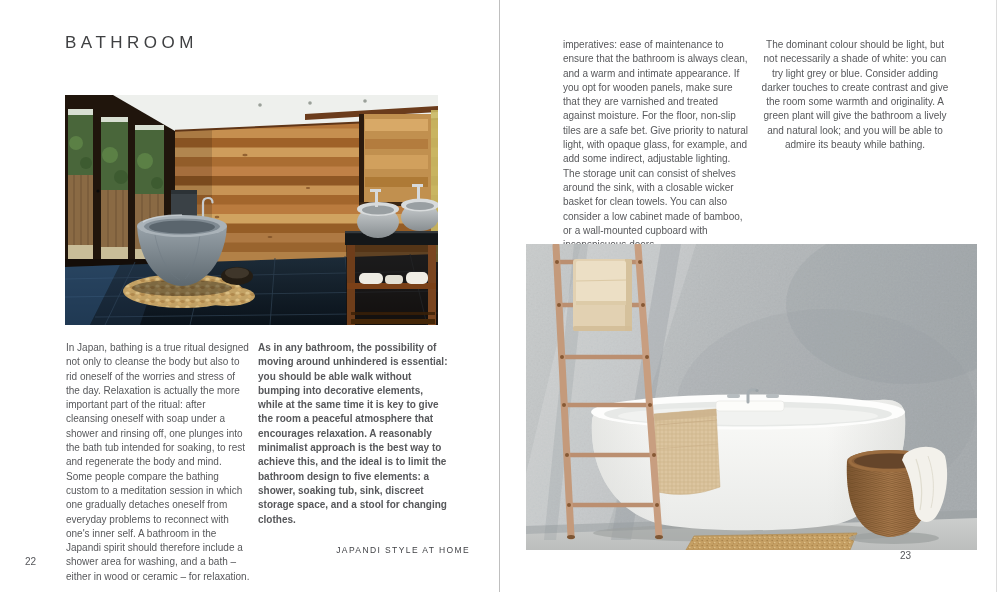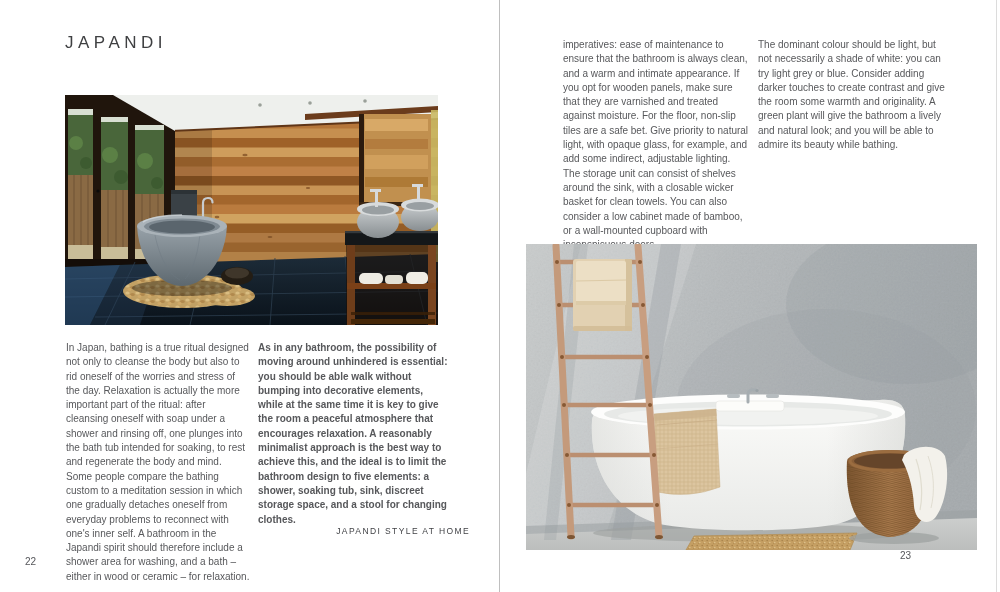--- a/index.html
+++ b/index.html
@@ -14,36 +14,36 @@
     font-size:17px;font-weight:400;letter-spacing:4.5px;color:#3f4042;
   }
   .photo{position:absolute;overflow:hidden;}
   .photo-left{left:65px;top:95px;width:373px;height:230px;}
   .photo-right{left:526px;top:244px;width:451px;height:306px;}
   .col{position:absolute;color:#57585b;font-size:10px;line-height:14.3px;}
   .col p{margin:0 0 12px 0;}
   .col-l1{left:66px;top:341px;width:184px;}
   .col-l2{left:258px;top:341px;width:192px;font-weight:bold;}
   .col-r1{left:563px;top:38px;width:187px;}
-  .col-r2{left:758px;top:38px;width:194px;}
+  .col-r2{left:758px;top:38px;width:194px;text-align:center;}
   .pagenum{position:absolute;font-size:10px;color:#55565a;}
   .pagenum-left{left:25px;top:556px;}
   .pagenum-right{left:900px;top:550px;width:75px;text-align:left;}
   .running-footer{
-    position:absolute;left:258px;top:526px;width:212px;text-align:right;
+    position:absolute;left:258px;top:545px;width:212px;text-align:right;
     font-size:8.5px;letter-spacing:1.4px;color:#414246;
   }
 </style>
 </head>
 <body>
 
 <div class="spread">
 
   <div>
-    <h1 class="title">JAPANDI</h1>
+    <h1 class="title">BATHROOM</h1>
 
     <div class="photo photo-left">
       <svg width="373" height="230" viewBox="0 0 373 230">
         <defs>
           <clipPath id="wallClip">
               <polygon points="106,37 373,25 373,170 106,172"></polygon>
             </clipPath>
           <linearGradient id="floorGrad" x1="0" y1="0" x2="0" y2="1">
             <stop offset="0" stop-color="#1d2c39"></stop>
               <stop offset="1" stop-color="#0a121a"></stop>

